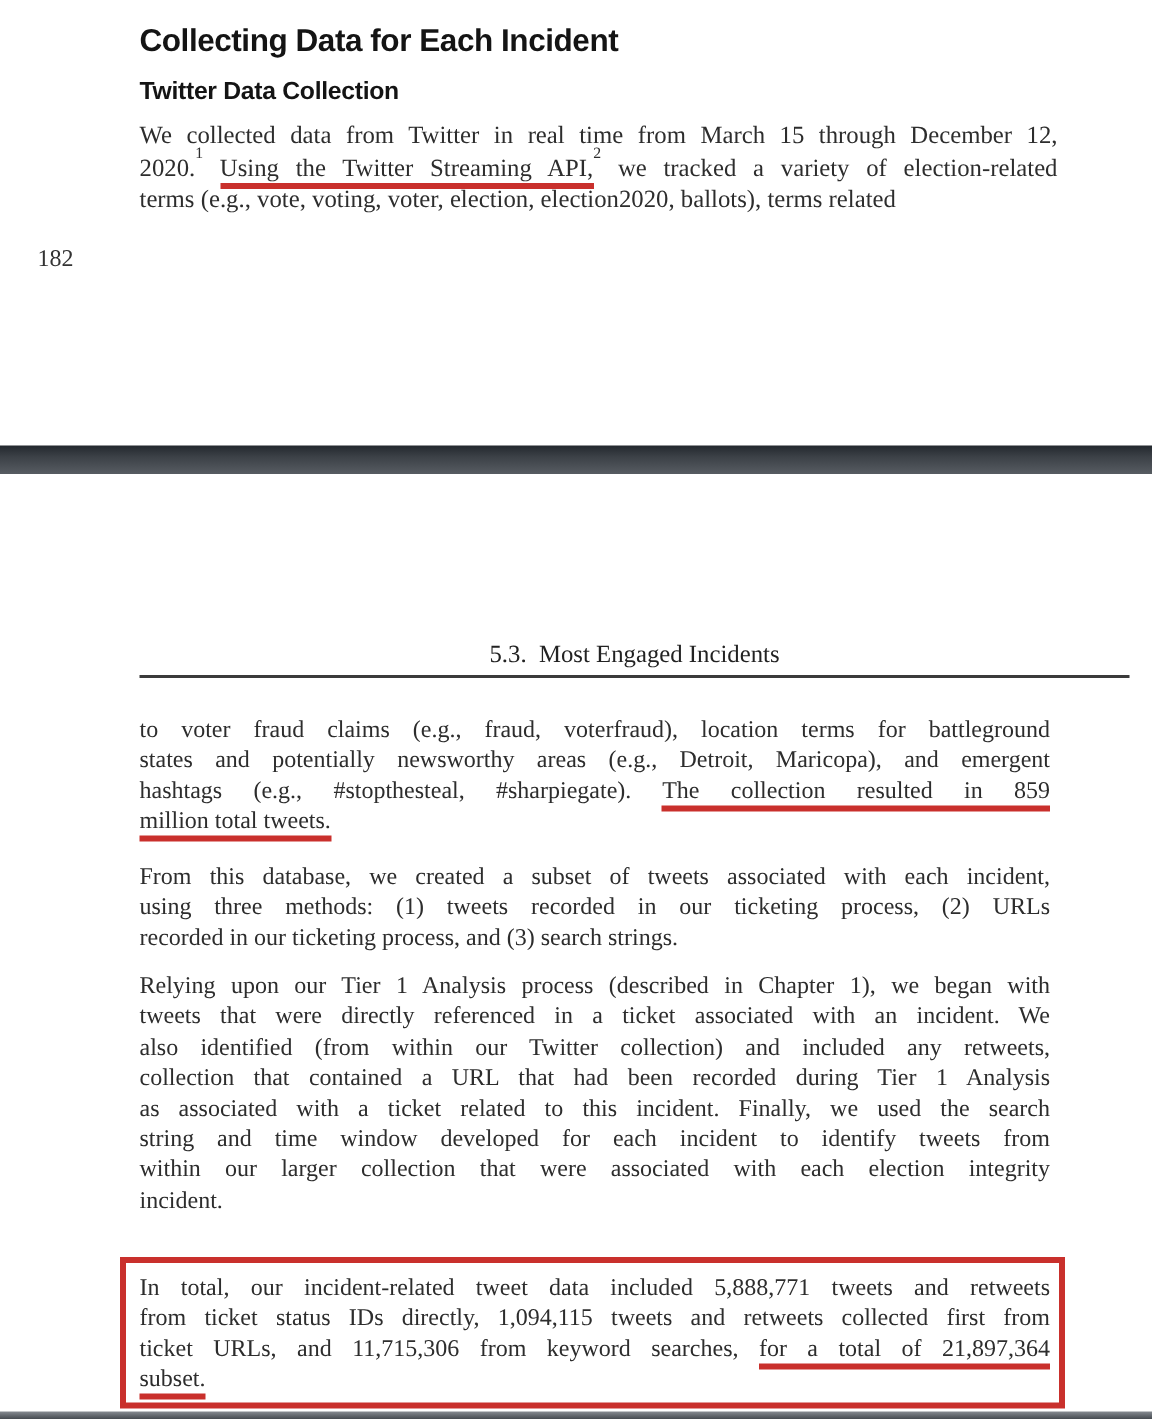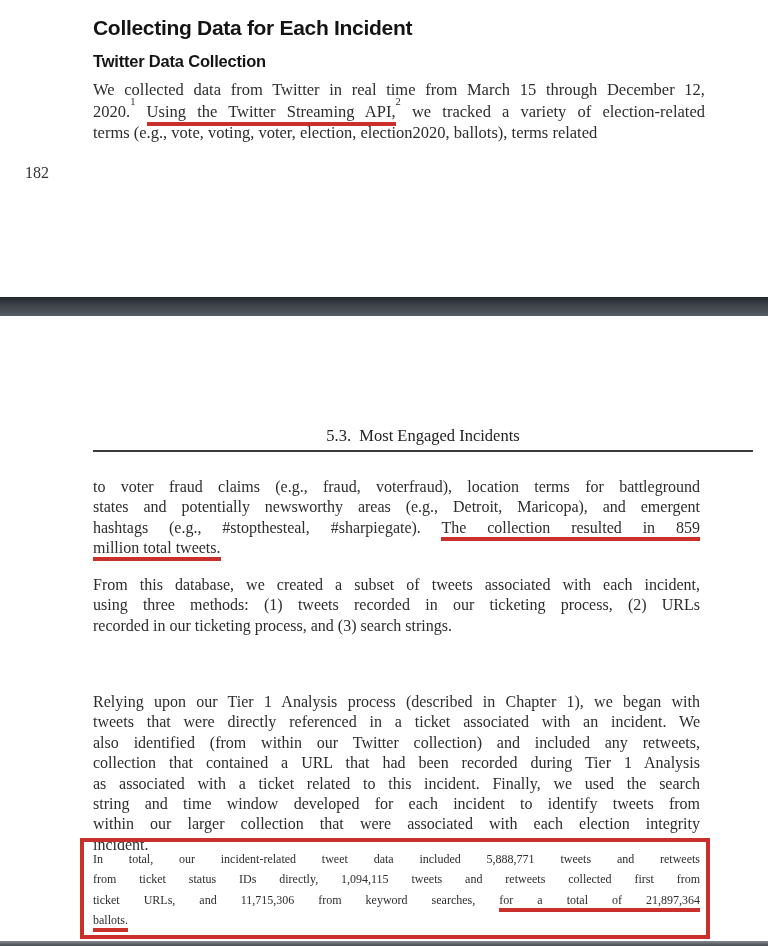--- a/index.html
+++ b/index.html
@@ -41,35 +41,35 @@
   
   .runhead{
     left:93px;top:426px;width:660px;text-align:center;
     font-size:16.5px;color:#222;white-space:pre;
   }
   .runrule{left:93px;top:450px;width:660px;height:2px;background:var(--rule-dark);}
   .p2-para{width:607px;font-size:16px;}
   .p2-para .tline{line-height:20.4px;}
   .para1{left:93px;top:477px;}
   .para2{left:93px;top:575px;}
-  .para3{left:93px;top:648px;margin-top:44px;}
+  .para3{left:93px;top:648px;}
   
   .tline{text-align:justify;text-align-last:justify;}
   .tline.last{text-align-last:left;}
   
   .redu{border-bottom:4px solid var(--annotation-red);padding-bottom:1px;}
   sup{
     font-size:10.5px;line-height:0;position:relative;top:-0.5em;
   }
   
   .redbox{
     left:80px;top:838px;width:630px;height:101px;box-sizing:border-box;
     border:4px solid var(--annotation-red);
     padding:7px 6px 4px 9px;
-    font-size:12px;
+    font-size:16px;
   }
   .redbox .tline{line-height:20.4px;}
 </style>
 </head>
 <body>
 
 <div class="abs h1">Collecting Data for Each Incident</div>
 <div class="abs h2">Twitter Data Collection</div>
 <div class="abs p1-para">
     <div class="tline"><span>We collected data from Twitter in real time from March 15 through December 12,</span></div>
@@ -102,16 +102,16 @@
     <div class="tline"><span>as associated with a ticket related to this incident. Finally, we used the search</span></div>
     <div class="tline"><span>string and time window developed for each incident to identify tweets from</span></div>
     <div class="tline"><span>within our larger collection that were associated with each election integrity</span></div>
     <div class="tline last"><span>incident.</span></div>
   </div>
 
 <div class="abs redbox">
     <div class="tline"><span>In total, our incident-related tweet data included 5,888,771 tweets and retweets</span></div>
     <div class="tline"><span>from ticket status IDs directly, 1,094,115 tweets and retweets collected first from</span></div>
     <div class="tline"><span>ticket URLs, and 11,715,306 from keyword searches, </span><span class="redu">for a total of 21,897,364</span></div>
-    <div class="tline last"><span class="redu">ballots.</span></div>
+    <div class="tline last"><span class="redu">subset.</span></div>
   </div>
 
 <div class="abs bar-bottom"></div>
 
 </body></html>

